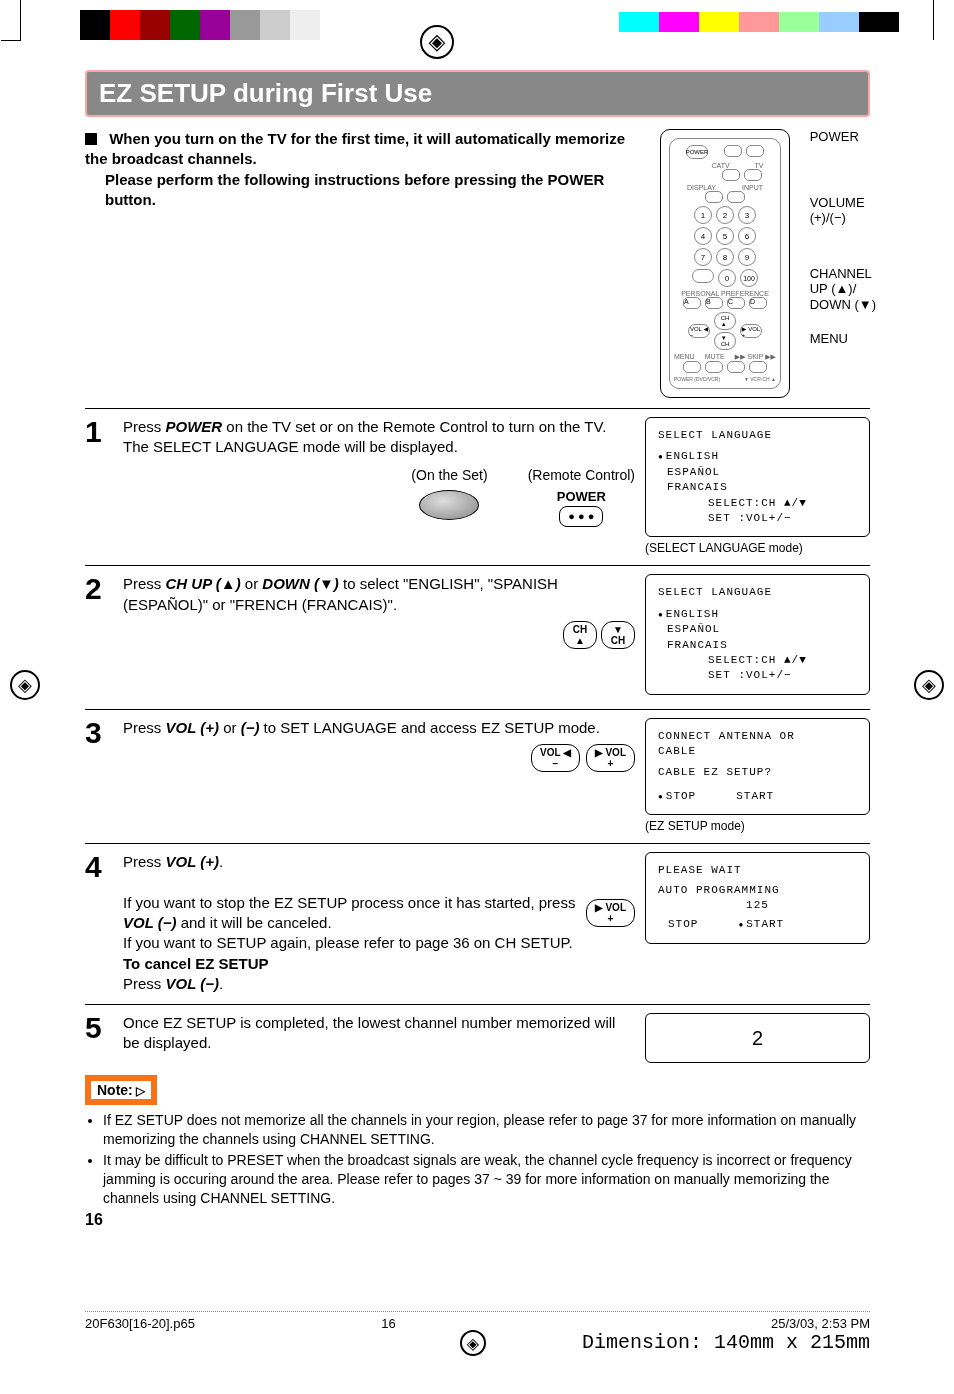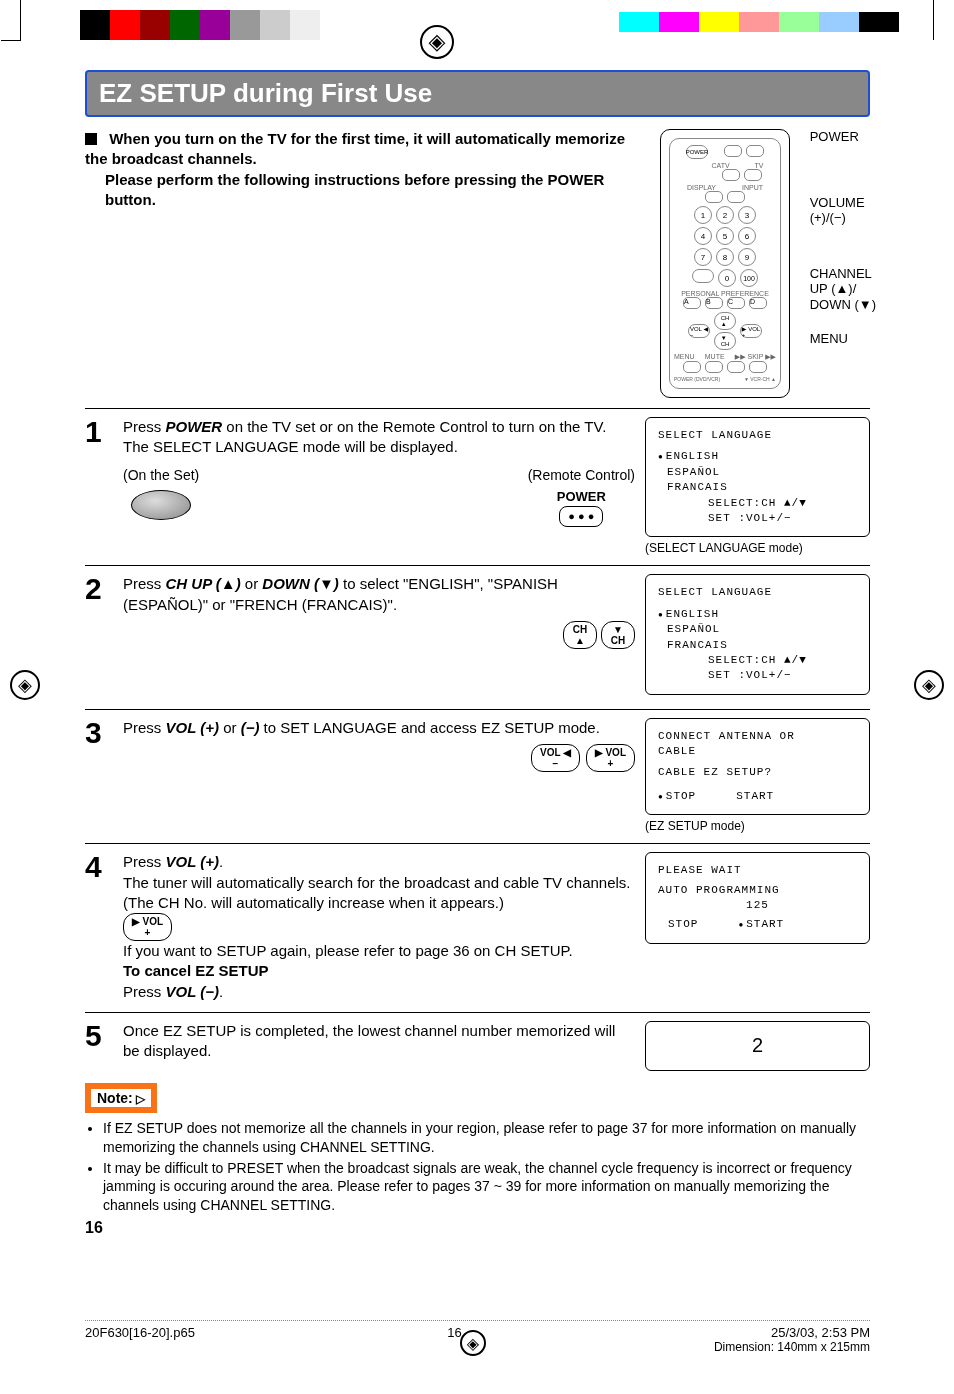--- a/index.html
+++ b/index.html
@@ -15,21 +15,21 @@
   .corner { position: absolute; width: 40px; height: 40px; }
   .corner.tl { top: 0; left: 20px; border-left: 1px solid #000;}
   .corner.tl::after { content:""; position:absolute; bottom:-1px; left:-20px; width:20px; border-top:1px solid #000;}
   .corner.tr { top: 0; right: 20px; border-right: 1px solid #000;}
   .sidereg { position: absolute; width: 30px; height: 30px; border: 2px solid #000; border-radius: 50%; display:flex; align-items:center; justify-content:center; font-size:18px;}
   .sidereg.l { top: 670px; left: 10px; }
   .sidereg.r { top: 670px; right: 10px; }
   
   .page { position: absolute; top: 70px; left: 85px; width: 785px; }
   
-  .title-box { border: 2px solid #1d4ed8; border-radius: 4px; background: #888; padding: 2px; margin-bottom: 12px; }
+  .title-box { border: 2px solid #fca5a5; border-radius: 4px; background: #888; padding: 2px; margin-bottom: 12px; }
   .title-box-inner { background: #888; color: #fff; font-weight: bold; font-size: 26px; padding: 4px 10px; }
   
   .intro { display: flex; gap: 10px; margin-bottom: 6px; }
   .intro .txt { flex: 1; font-size: 15px; line-height: 1.35; }
   .intro .sq { display:inline-block; width:12px; height:12px; background:#000; margin-right:8px; vertical-align: top; margin-top:4px;}
   .intro .bold { font-weight: bold; }
   
   .remote-box { width: 200px; border: 1px solid #000; border-radius: 10px; padding: 8px; font-size: 11px; position: relative; }
   .remote-inner { border: 1px solid #888; border-radius: 10px; padding: 6px 4px; }
   .remote-row { display:flex; gap:4px; justify-content:center; margin-bottom:3px;}
@@ -49,33 +49,33 @@
   .osd .dot::before { content: "●"; font-size: 8px; margin-right: 2px; }
   .osd-caption { text-align: left; font-size: 12px; }
   
   .inline-btns { display: flex; justify-content: flex-end; gap: 6px; margin-top: 6px; }
   .pill { border: 1px solid #000; border-radius: 12px; padding: 2px 8px; font-size: 10px; font-weight: bold; text-align:center; min-width:34px; line-height: 1.1;}
   .pill-stack { display:flex; flex-direction:row; gap:4px; align-items:center;}
   .oval-big { width: 60px; height: 30px; border: 1px solid #000; border-radius: 50%; background: radial-gradient(ellipse at 40% 35%, #ddd, #888);}
   .pwr-btn { border:1px solid #000; border-radius: 8px; padding: 2px 8px; font-size:11px; display:inline-block; }
   .pwr-lbl { font-weight: bold; font-size: 13px; text-align:center;}
   
-  .subcols { display:flex; justify-content: space-between; gap: 40px; margin-top: 8px; align-items: flex-start;}
+  .subcols { display:flex; justify-content: flex-end; gap: 40px; margin-top: 8px; align-items: flex-start;}
   .subcol { text-align:center; font-size: 14px;}
   
   .note-box { display:inline-block; border: 6px solid #f97316; padding: 1px 6px; font-weight: bold; font-size: 14px; margin-top: 6px; }
   .note-arrow::after { content: " ▷"; font-size: 12px; }
   .notes { font-size: 14px; line-height: 1.35; margin-top: 6px; }
   .notes li { margin-left: 18px; margin-bottom: 2px; list-style: disc;}
   .page-num { font-weight: bold; font-size: 16px; margin-top: 4px;}
   
   .final-box { border: 1px solid #000; border-radius: 6px; width: 225px; height: 50px; display:flex; align-items:center; justify-content:center; font-size: 20px; }
   
   .footer { position: absolute; bottom: 40px; left: 85px; width: 785px; display:flex; justify-content: space-between; font-size: 13px; border-top: 1px dotted #888; padding-top: 4px;}
-  .footer .dim { font-size: 12px; }
+  .footer .dim { font-size: 20px; font-family: Liberation Mono, monospace; }
   .footreg { position:absolute; bottom: 38px; left: 460px; width: 26px; height: 26px; border:2px solid #000; border-radius:50%; display:flex; align-items:center; justify-content:center; font-size:16px;}
 </style>
 </head>
 <body>
 
 <div class="topbar1">
   <div style="background:#000"></div>
     <div style="background:#f00"></div>
     <div style="background:#900"></div>
   <div style="background:#060"></div>
@@ -287,22 +287,25 @@
       <div class="osd-caption">(EZ SETUP mode)</div>
     </div>
   </div>
 
   <div class="step-sep"></div>
 
   <div class="step">
     <div class="step-num">4</div>
     <div class="step-body">
       <span>Press </span><span class="bi">VOL (+)</span><span>.</span><br>
-      <span>The tuner will automatically search for the broadcast and cable TV channels. (The CH No. will automatically increase when it appears.)</span><br>
+      <br>
       <div style="display:flex; align-items:center; gap:8px;">
+        <div style="flex:1;">
+          <span>If you want to stop the EZ SETUP process once it has started, press </span><span class="bi">VOL (−)</span><span> and it will be canceled.</span>
+        </div>
         <div class="pill" style="white-space:pre;">▶ VOL
 +</div>
       </div>
       <span>If you want to SETUP again, please refer to page 36 on CH SETUP.</span><br>
       <span style="font-weight:bold;">To cancel EZ SETUP</span><br>
       <span>Press </span><span class="bi">VOL (−)</span><span>.</span>
     </div>
     <div class="step-side">
       <div class="osd">
         <div style="margin-bottom:4px;">PLEASE WAIT</div>

